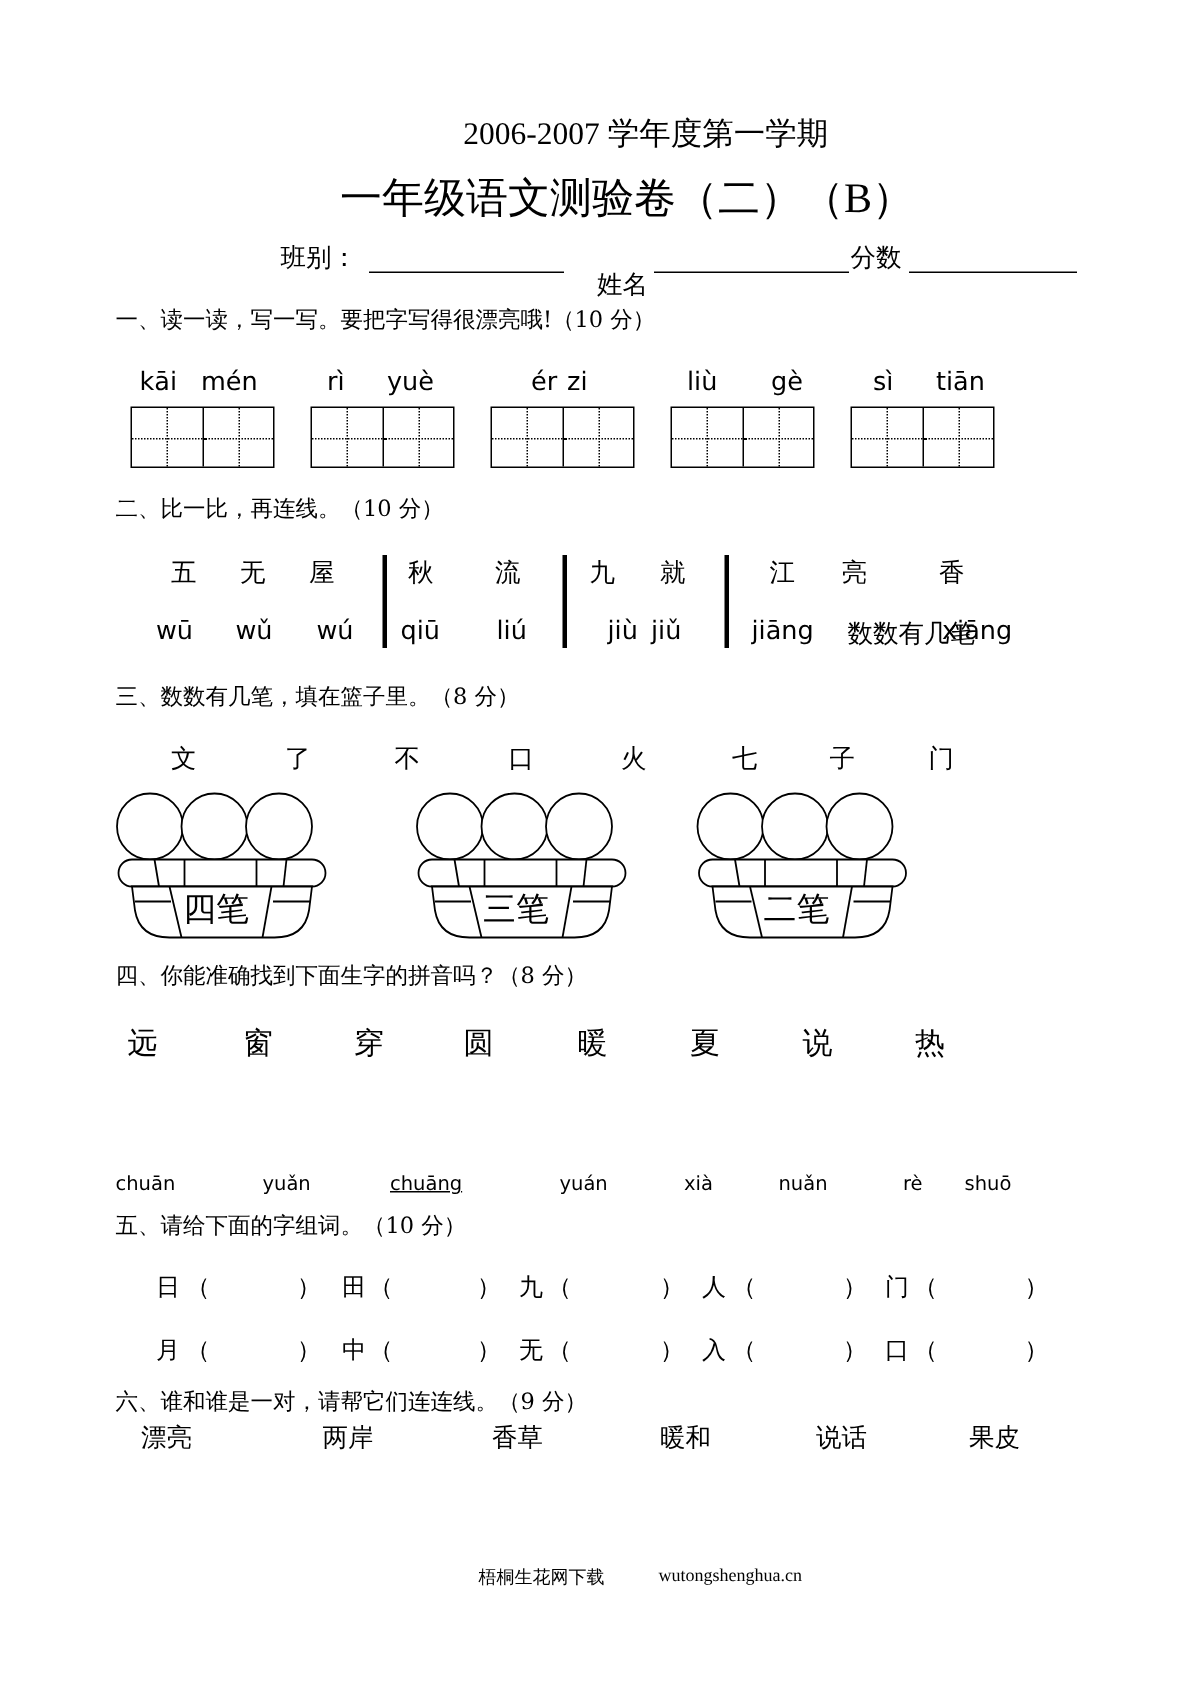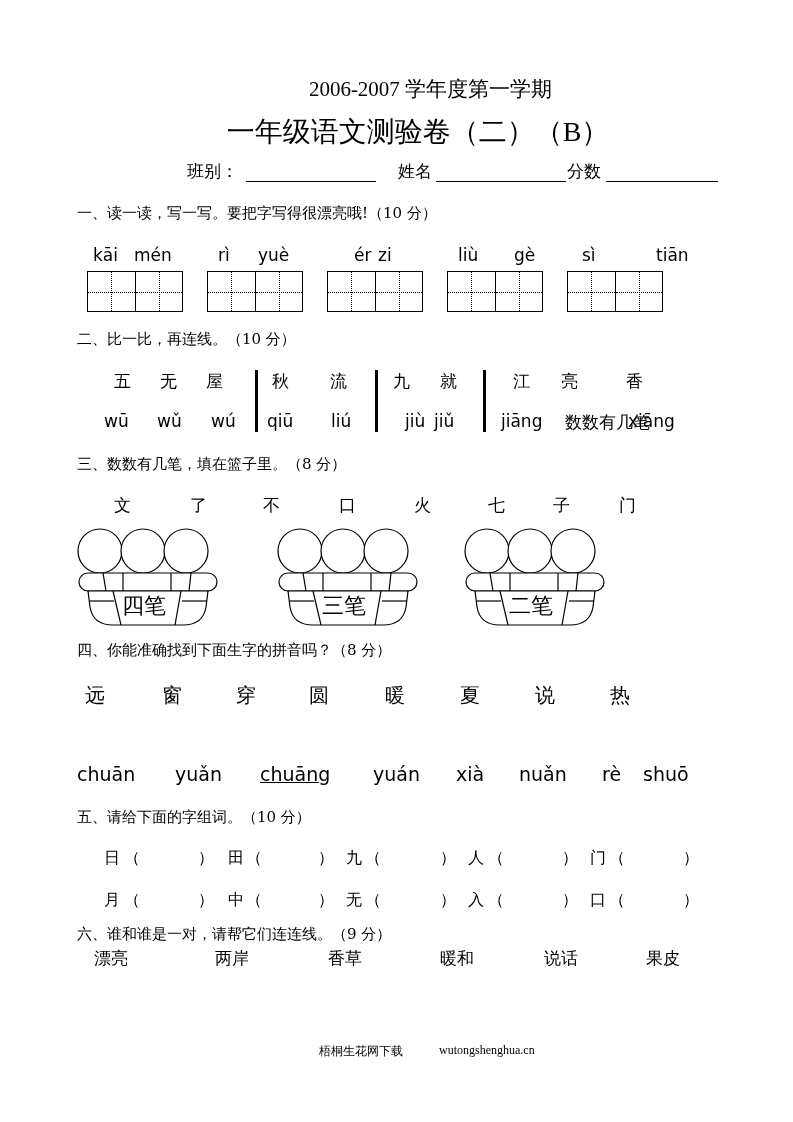--- a/index.html
+++ b/index.html
@@ -29,55 +29,55 @@
   .s2c { top:370px; font-size:17px; }
   .s2p { top:411px; font-size:17px; }
   .vbar { position:absolute; width:3px; background:#000; }
 
   
   .s3c { top:494px; font-size:17px; }
   .basket { position:absolute; top:527px; width:152px; height:100px; }
 
   
   .s4c { top:682px; font-size:20px; }
-  .s4p { top:763px; font-size:19px; }
+  .s4p { top:782px; font-size:13px; }
 
   
   .s5 { font-size:16px; }
 
   
   .s6 { top:947px; font-size:17px; }
 
   #footer { top:1043px; font-size:12px; }
 </style>
 </head>
 <body>
 
 <div id="title1" class="abs serif">2006-2007 学年度第一学期</div>
 <div id="title2" class="abs serif">一年级语文测验卷（二）（B）</div>
 
 <div class="abs info" style="left:187px;">班别：</div>
 <div class="uline" style="left:246px; top:181px; width:130px;"></div>
-<div class="abs info" style="left:398px;">姓名</div>
+<div class="abs info" style="left:398px;margin-top:18px;">姓名</div>
 <div class="uline" style="left:436px; top:181px; width:130px;"></div>
 <div class="abs info" style="left:567px;">分数</div>
 <div class="uline" style="left:606px; top:181px; width:112px;"></div>
 
 <div class="abs qhead" style="top:204px;">一、读一读，写一写。要把字写得很漂亮哦!（10 分）</div>
 
 <div class="abs sans py1" style="left:93px;">kāi</div>
 <div class="abs sans py1" style="left:134px;">mén</div>
 <div class="abs sans py1" style="left:218px;">rì</div>
 <div class="abs sans py1" style="left:258px;">yuè</div>
 <div class="abs sans py1" style="left:334px;margin-left:20px;">ér</div>
 <div class="abs sans py1" style="left:378px;">zi</div>
 <div class="abs sans py1" style="left:458px;">liù</div>
 <div class="abs sans py1" style="left:514px;">gè</div>
 <div class="abs sans py1" style="left:582px;">sì</div>
-<div class="abs sans py1" style="left:656px;">tiān</div>
+<div class="abs sans py1" style="left:624px;">tiān</div>
 
 <div class="tianbox" style="left:87px;">
     <div class="cell"></div>
     <div class="cell"></div>
   </div>
 <div class="tianbox" style="left:207px;">
     <div class="cell"></div>
     <div class="cell"></div>
   </div>
 <div class="tianbox" style="left:327px;">

